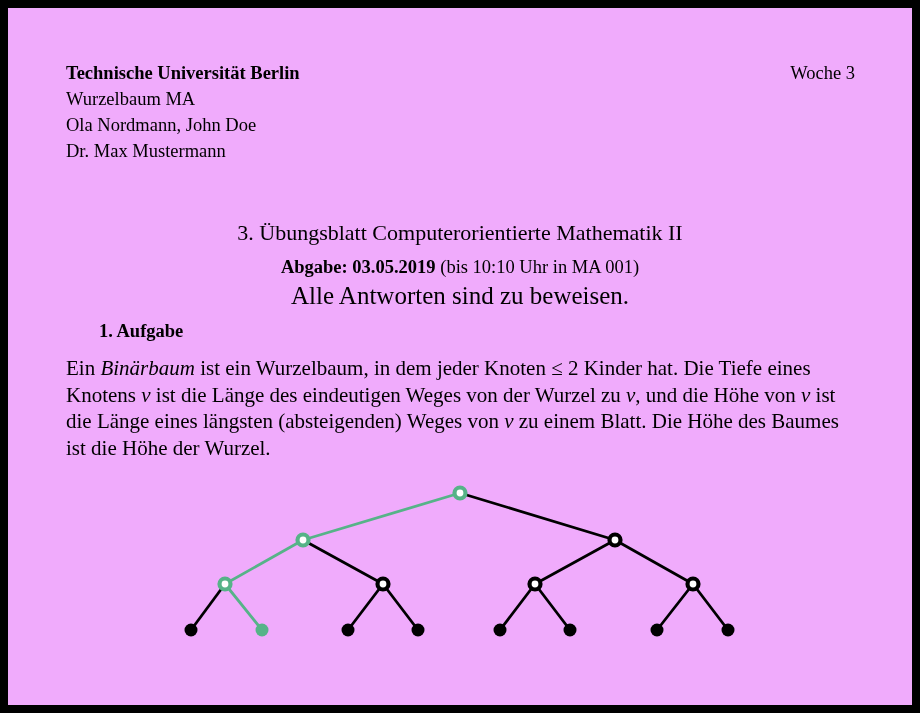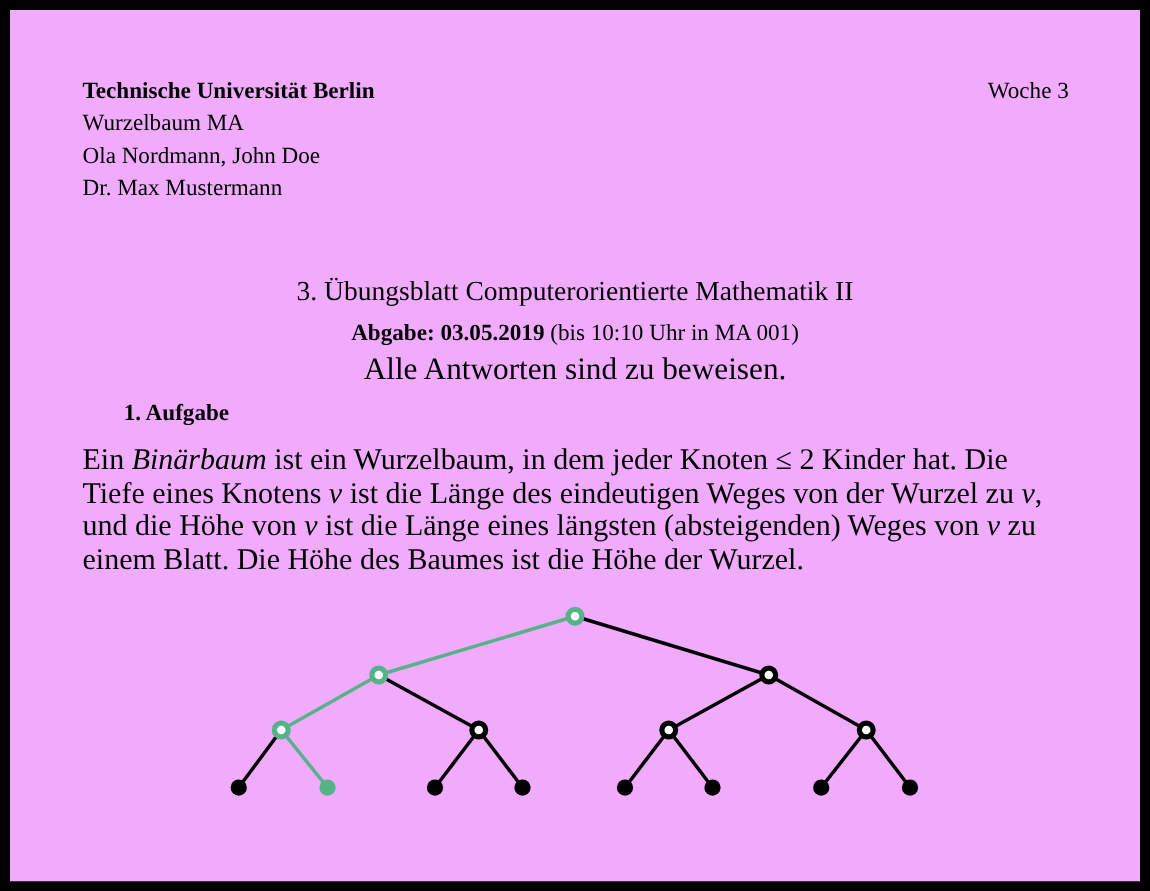--- a/index.html
+++ b/index.html
@@ -18,21 +18,21 @@
   }
   .abs{position:absolute;}
   .hdr-left{left:66px;top:60px;font-size:18.5px;line-height:26px;}
   .hdr-right{right:65px;top:60px;font-size:18.5px;line-height:26px;text-align:right;}
   .b{font-weight:bold;}
   .it{font-style:italic;}
   .title{left:0;right:0;top:218px;text-align:center;font-size:22px;font-weight:normal;line-height:30px;}
   .subline{left:0;right:0;top:254px;text-align:center;font-size:18.5px;line-height:26px;}
   .noteline{left:0;right:0;top:283px;text-align:center;font-size:25px;font-weight:normal;line-height:26px;}
   .taskrow{left:66px;right:65px;top:318px;display:flex;justify-content:space-between;font-size:18.5px;line-height:26px;margin-left:33px;}
-  .para{left:66px;width:792px;top:355px;font-size:24px;line-height:26.5px;text-align:left;}
+  .para{left:66px;width:792px;top:355px;font-size:21px;line-height:26.5px;text-align:left;}
   .treebox{left:150px;top:460px;width:640px;height:215px;}
   svg{display:block;}
 </style>
 </head>
 <body>
 
 <div class="page">
 
   <div class="abs hdr-left">
     <div class="b">Technische Universität Berlin</div>

